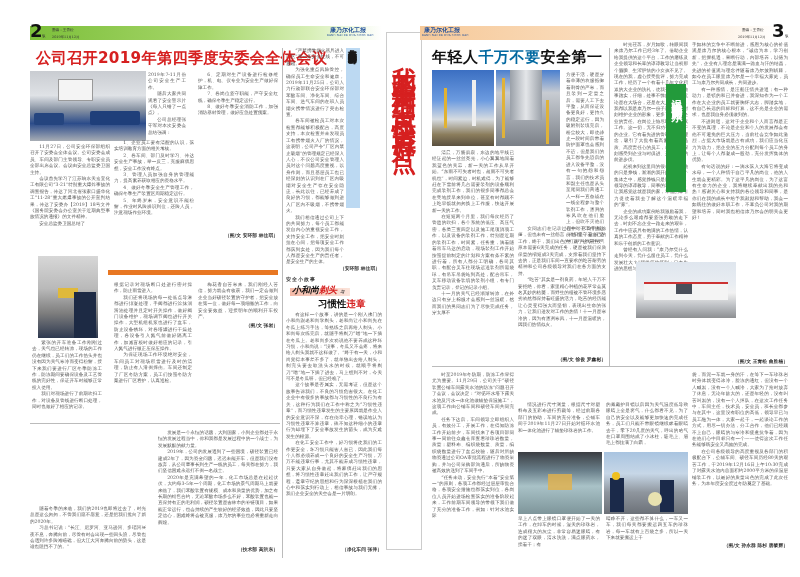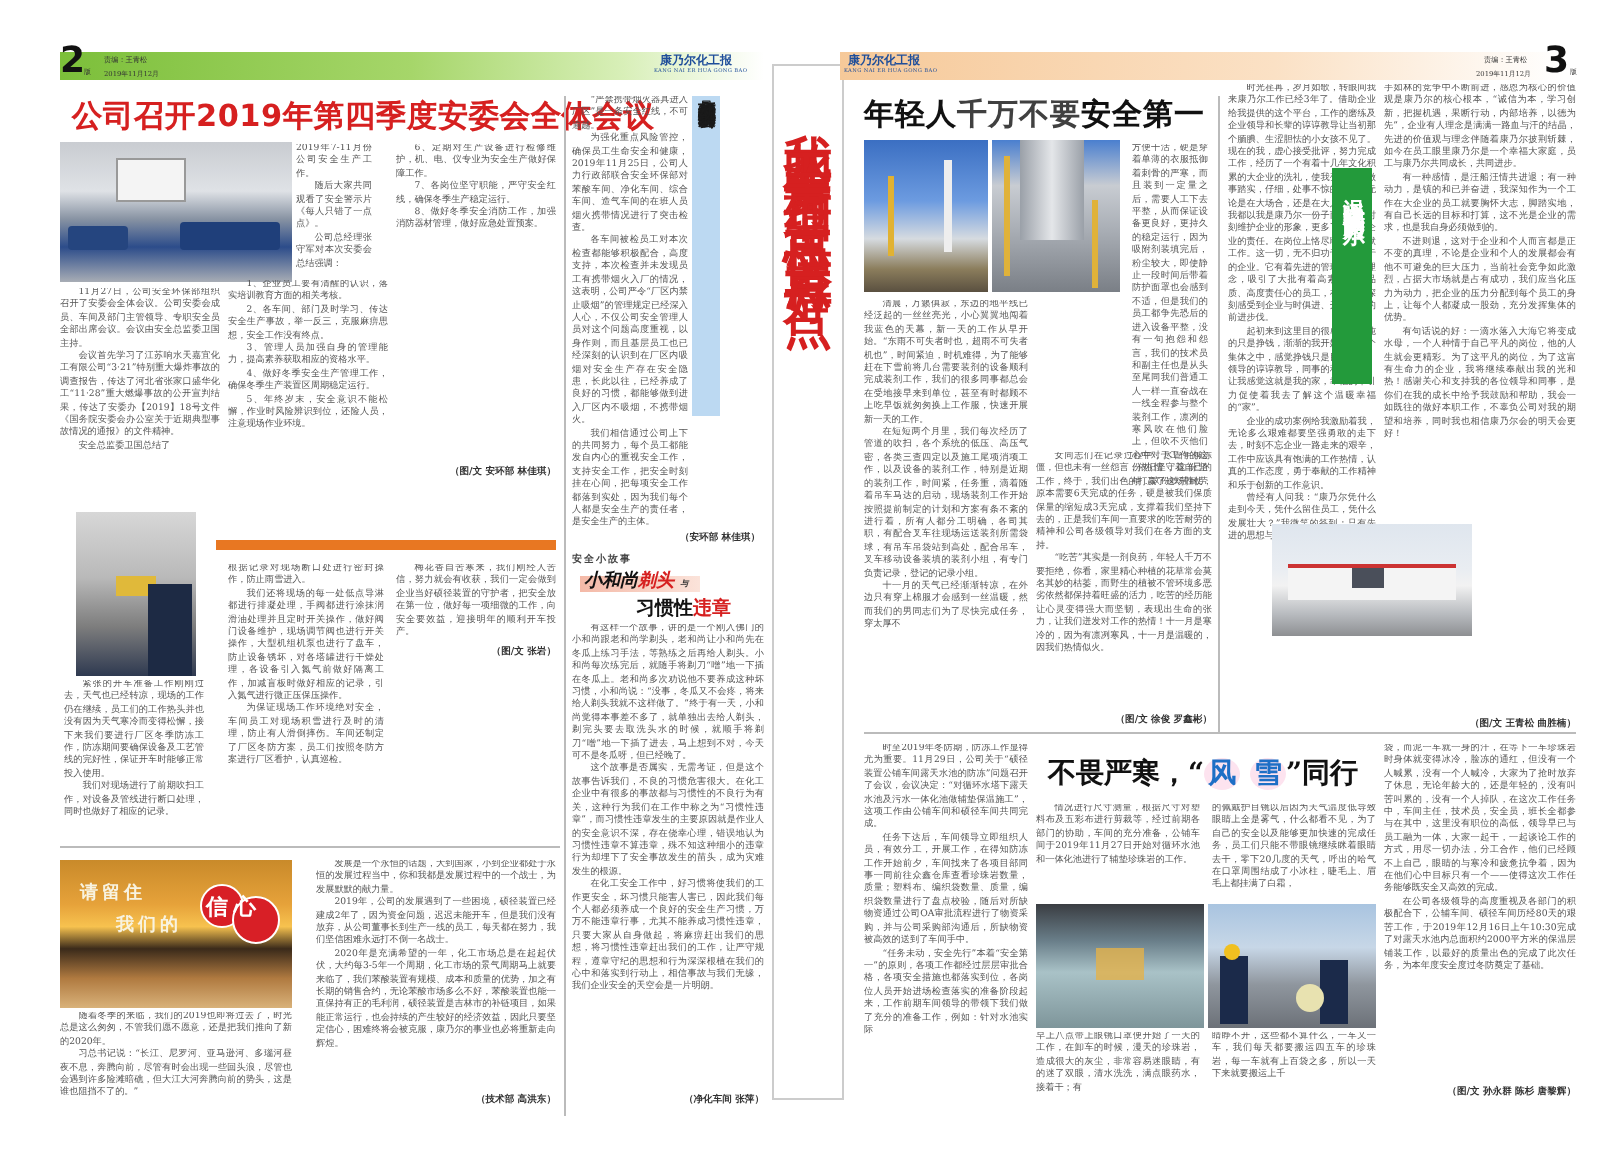--- a/index.html
+++ b/index.html
@@ -80,29 +80,20 @@
     <p>为保证现场工作环境绝对安全，车间员工对现场积雪进行及时的清理，防止有人滑倒摔伤。车间还制定了厂区冬防方案，员工们按照冬防方案进行厂区看护，认真巡检。</p>
   </div>
   <div class="abs txt" style="left:198px;top:282px;width:80px;height:38px;">
     <p>梅花香自苦寒来，我们刚经人苦信，努力就会有收获，我们一定会做到企业当好硕径装置的守护者，把安全放在第一位，做好每一项细微的工作，向安全要效益，迎接明年的顺利开车投产。</p>
   </div>
   <div class="abs cap" style="left:200px;top:322px;width:78px;">（图/文 张岩）</div>
 
 
   <div class="abs h-divider" style="left:30px;top:423px;width:250px;"></div>
 
-  <div class="abs photo" style="left:30px;top:430px;width:116px;height:74px;background:linear-gradient(180deg,#c98a2a 0%,#e6a23a 30%,#f7c24f 45%,#3a2a1a 60%,#b07a40 80%,#d9b27a 100%);">
-    <div style="position:absolute;left:10px;top:10px;font-size:9px;font-weight:bold;color:#f8f3e0;font-family:'DejaVu Serif',serif;letter-spacing:2px;">请留住</div>
-    <div style="position:absolute;left:28px;top:26px;font-size:9px;font-weight:bold;color:#f8f3e0;font-family:'DejaVu Serif',serif;letter-spacing:2px;">我们的</div>
-    <div style="position:absolute;left:70px;top:10px;width:42px;height:32px;">
-      <div style="position:absolute;left:0;top:2px;width:22px;height:22px;background:#d81f26;border-radius:50%;border:1px solid #fff;"></div>
-      <div style="position:absolute;left:16px;top:8px;width:24px;height:24px;background:#d81f26;border-radius:50%;border:1px solid #fff;"></div>
-      <div style="position:absolute;left:3px;top:6px;font-size:11px;font-weight:bold;color:#fff;letter-spacing:3px;">信心</div>
-    </div>
-  </div>
 
   <div class="abs txt" style="left:30px;top:506px;width:116px;height:48px;">
     <p>随着冬季的来临，我们的2019也即将过去了，时光总是这么匆匆，不管我们愿不愿意，还是把我们推向了新的2020年。</p>
     <p>习总书记说：“长江、尼罗河、亚马逊河、多瑙河昼夜不息，奔腾向前，尽管有时会出现一些回头浪，尽管也会遇到许多险滩暗礁，但大江大河奔腾向前的势头，这是谁也阻挡不了的。”</p>
   </div>
   <div class="abs txt" style="left:158px;top:430px;width:120px;height:112px;">
     <p>发展是一个永恒的话题，大到国家，小到企业都处于永恒的发展过程当中，你和我都是发展过程中的一个战士，为发展默默的献力量。</p>
     <p>2019年，公司的发展遇到了一些困境，硕径装置已经建成2年了，因为资金问题，迟迟未能开车，但是我们没有放弃，从公司董事长到生产一线的员工，每天都在努力，我们坚信困难永远打不倒一名战士。</p>
     <p>2020年是充满希望的一年，化工市场总是在起起伏伏，大约每3-5年一个周期，化工市场的景气周期马上就要来临了，我们苯酸装置有规模、成本和质量的优势，加之有长期的销售合约，无论苯酸市场多么不好，苯酸装置也能一直保持有正的毛利润，硕径装置是吉林市的补链项目，如果能正常运行，也会持续的产生较好的经济效益，因此只要坚定信心，困难终将会被克服，康乃尔的事业也必将重新走向辉煌。</p>
   </div>
@@ -146,21 +137,21 @@
 
   <div class="abs hdr3" style="left:0;"></div>
   <div class="abs brand" style="left:4px;top:26px;">康乃尔化工报</div>
   <div class="abs brand-sub" style="left:2px;top:34px;">KANG NAI ER HUA GONG BAO</div>
   <div class="abs" style="left:322px;top:28px;font-size:3.6px;color:#333;">责编：王青松</div>
   <div class="abs" style="left:318px;top:35px;font-size:3.4px;color:#333;">2019年11月12月</div>
   <div class="abs pg-num" style="left:352px;top:22px;font-size:18px;line-height:18px;">3</div>
   <div class="abs" style="left:365px;top:34px;font-size:3.5px;color:#333;">版</div>
 
   <div class="abs" style="left:12px;top:48px;font-family:'DejaVu Sans',sans-serif;font-weight:bold;font-size:15px;white-space:nowrap;letter-spacing:.5px;">
-    <span style="color:#111;">年轻人</span><span style="color:#404040;">千万不要</span><span style="color:#111;">安全第一</span>
+    <span style="color:#111;">年轻人</span><span style="color:#0369a1;">千万不要</span><span style="color:#111;">安全第一</span>
   </div>
 
   <div class="abs photo" style="left:12px;top:70px;width:62px;height:76px;background:linear-gradient(180deg,#3b6fc2 0%,#6c9be0 40%,#d6dbe0 65%,#8b7d5c 85%,#5a5040 100%);">
     <div style="position:absolute;left:12px;top:18px;width:3px;height:40px;background:#e1b232;"></div>
     <div style="position:absolute;left:40px;top:10px;width:4px;height:46px;background:#eee;"></div>
   </div>
   <div class="abs photo" style="left:76px;top:70px;width:64px;height:76px;background:linear-gradient(180deg,#4a7fcf 0%,#c8ccd2 30%,#a8adb4 60%,#7a7f86 100%);">
     <div style="position:absolute;left:14px;top:0;width:32px;height:50px;background:linear-gradient(90deg,#9aa0a8,#e4e6e9,#9aa0a8);"></div>
     <div style="position:absolute;left:6px;top:8px;width:3px;height:60px;background:#e0b23a;"></div>
     <div style="position:absolute;left:50px;top:30px;width:3px;height:44px;background:#e0b23a;"></div>
@@ -203,24 +194,20 @@
   </div>
   <div class="abs cap" style="left:270px;top:358px;width:98px;">（图/文 王青松 曲胜楠）</div>
 
   <div class="abs h-divider" style="left:12px;top:366px;width:356px;"></div>
 
   <div class="abs txt" style="left:12px;top:372px;width:82px;height:180px;">
     <p>时至2019年冬防期，防冻工作显得尤为重要。11月29日，公司关于“硕径装置公铺车间露天水池的防冻”问题召开了会议，会议决定：“对循环水塔下露天水池及污水一体化池做辅垫保温施工”，这项工作由公铺车间和硕径车间共同完成。</p>
     <p>任务下达后，车间领导立即组织人员，有效分工，开展工作，在得知防冻工作开始前夕，车间找来了各项目部同事一同前往众鑫仓库查看珍珠岩数量，质量；塑料布、编织袋数量、质量，编织袋数量进行了盘点校验，随后对所缺物资通过公司OA审批流程进行了物资采购，并与公司采购部沟通后，所缺物资被高效的送到了车间手中。</p>
     <p>“任务未动，安全先行”本着“安全第一”的原则，各项工作都经过层层审批合格，各项安全措施也都落实到位，各岗位人员开始进场检查落实的准备阶段起来，工作前期车间领导的带领下我们做了充分的准备工作，例如：针对水池实际</p>
   </div>
-  <div class="abs" style="left:104px;top:378px;font-family:'DejaVu Serif',serif;font-weight:bold;font-size:14px;white-space:nowrap;color:#111;">
-    <span>不畏严寒，</span><span>“</span><span style="color:#1e6fc6;background:#fde3ef;border-radius:50%;padding:0 2px;">风</span>
-    <span style="color:#1e6fc6;background:#fde3ef;border-radius:50%;padding:0 2px;">雪</span><span>”</span><span>同行</span>
-  </div>
   <div class="abs txt" style="left:98px;top:402px;width:82px;height:46px;">
     <p>情况进行尺寸测量，根据尺寸对塑料布及五彩布进行剪裁等，经过前期各部门的协助，车间的充分准备，公铺车间于2019年11月27日开始对循环水池和一体化池进行了辅垫珍珠岩的工作。</p>
   </div>
   <div class="abs txt" style="left:186px;top:402px;width:82px;height:44px;">
     <p style="text-indent:0">的佩戴护目镜以后因为天气温度低导致眼睛上全是雾气，什么都看不见，为了自己的安全以及能够更加快速的完成任务，员工们只能不带眼镜继续眯着眼睛去干，零下20几度的天气，呼出的哈气在口罩周围结成了小冰柱，睫毛上、眉毛上都挂满了白霜，</p>
   </div>
   <div class="abs photo" style="left:98px;top:452px;width:84px;height:62px;background:linear-gradient(180deg,#3a3d42 0%,#6a7f8a 30%,#a9c2c7 55%,#7e959a 100%);">
     <div style="position:absolute;left:30px;top:22px;width:24px;height:16px;background:#e3b24a;opacity:.8;"></div>
   </div>
   <div class="abs photo" style="left:184px;top:452px;width:84px;height:62px;background:linear-gradient(180deg,#a9c4e0 0%,#c7d7e7 35%,#8f969e 65%,#6c7178 100%);">

